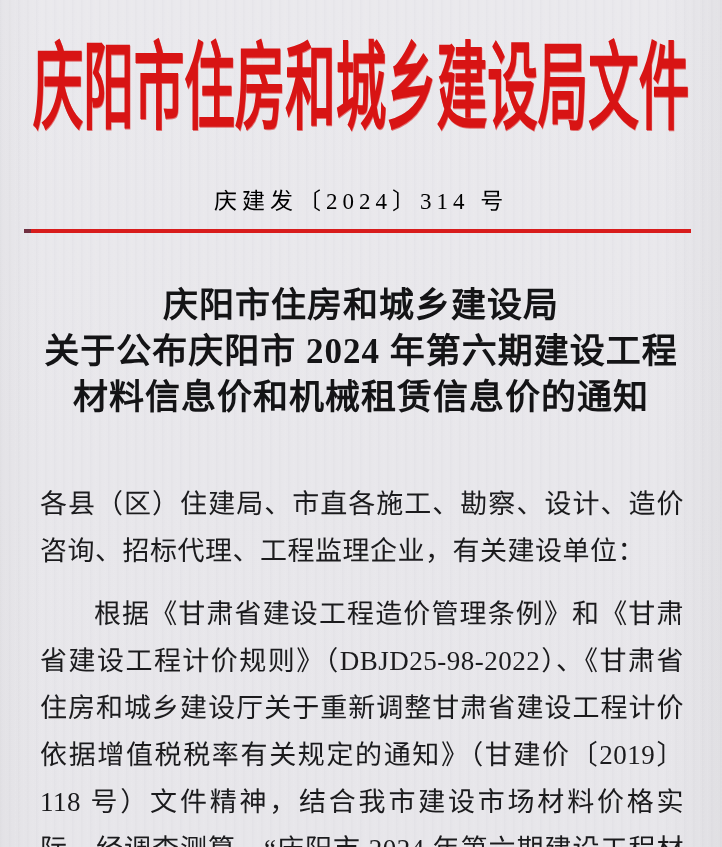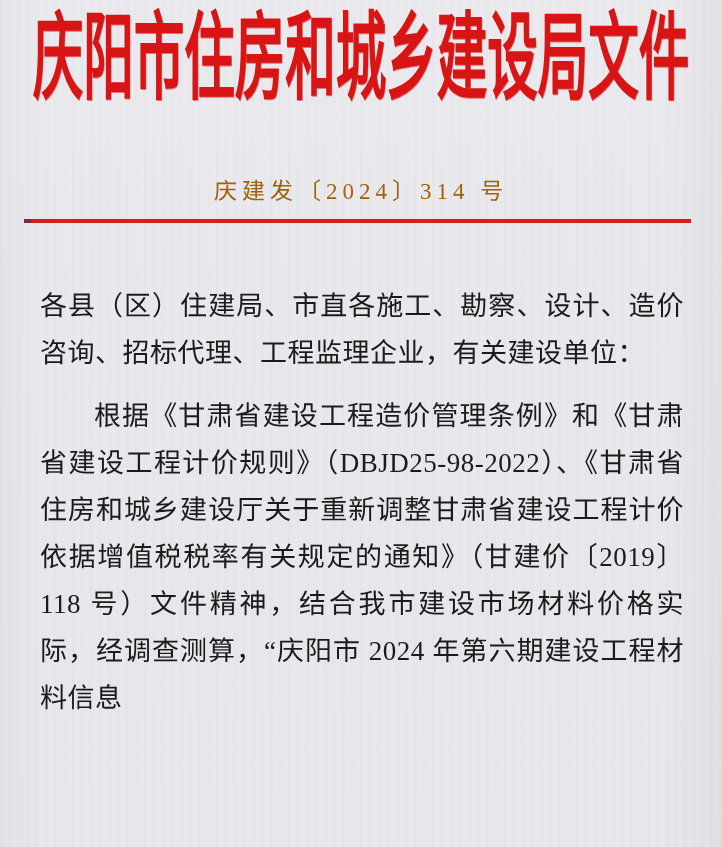--- a/index.html
+++ b/index.html
@@ -27,43 +27,44 @@
         rgba(0,0,0,0) 92%, rgba(0,0,0,0.03) 100%),
       linear-gradient(180deg, #eae9ed 0%, #e8e7eb 55%, #e7e6ea 100%);
   }
   .content {
     position: absolute;
     inset: 0;
   }
 
   
   .letterhead {
+    margin-top: 30px;
     height: 116px;
     text-align: center;
     line-height: 116px;
     white-space: nowrap;
   }
   .letterhead .stretch {
     display: inline-block;
     font-size: 50px;
     font-weight: bold;
     color: #d81414;
     letter-spacing: 0px;
     transform: scale(1.01, 1.92);
     transform-origin: center center;
     text-shadow: 0.5px 0.5px 0 rgba(216,20,20,0.55);
   }
 
   
   .doc-number {
-    margin-top: 56px;
+    margin-top: 36px;
     text-align: center;
     font-size: 23px;
     letter-spacing: 5px;
-    color: #a16207;
+    color: #000000;
   }
 
   
   .red-rule {
     margin: 13px 31px 0 24px;
     height: 4px;
     background: #d81c1c;
     position: relative;
   }
   .red-rule::before {
@@ -112,19 +113,24 @@
 <div class="content">
 
   <div class="letterhead">
     <span class="stretch">庆阳市住房和城乡建设局文件</span>
   </div>
 
   <div class="doc-number">庆建发〔2024〕314 号</div>
 
   <div class="red-rule"></div>
 
+  <div class="notice-title">
+    <div>庆阳市住房和城乡建设局</div>
+    <div>关于公布庆阳市 2024 年第六期建设工程</div>
+    <div>材料信息价和机械租赁信息价的通知</div>
+  </div>
 
   <div class="body-text">
     <p>各县（区）住建局、市直各施工、勘察、设计、造价咨询、招标代理、工程监理企业，有关建设单位：</p>
     <p class="indent">根据《甘肃省建设工程造价管理条例》和《甘肃省建设工程计价规则》（DBJD25-98-2022）、《甘肃省住房和城乡建设厅关于重新调整甘肃省建设工程计价依据增值税税率有关规定的通知》（甘建价〔2019〕118 号）文件精神，结合我市建设市场材料价格实际，经调查测算，“庆阳市 2024 年第六期建设工程材料信息</p>
   </div>
 
 </div>
 
 </body></html>

